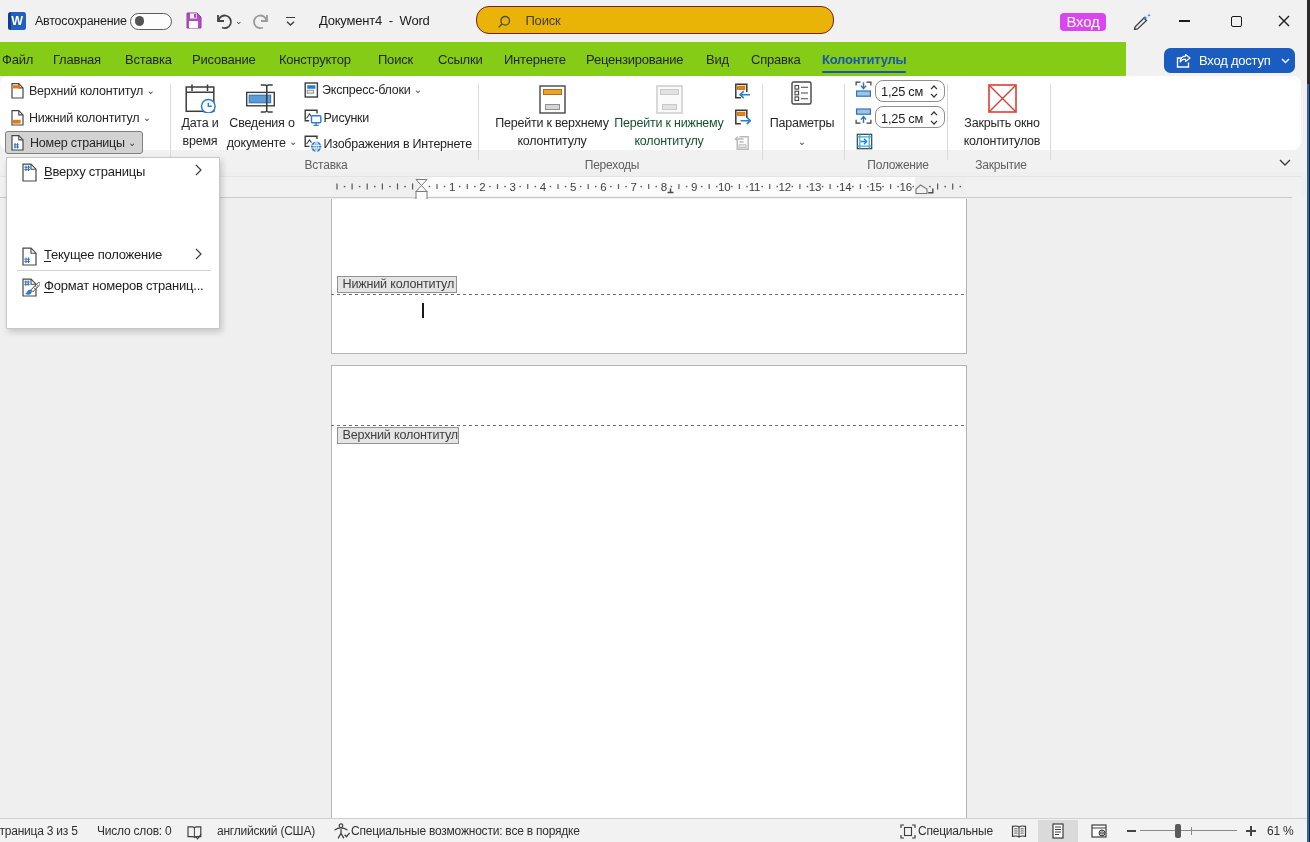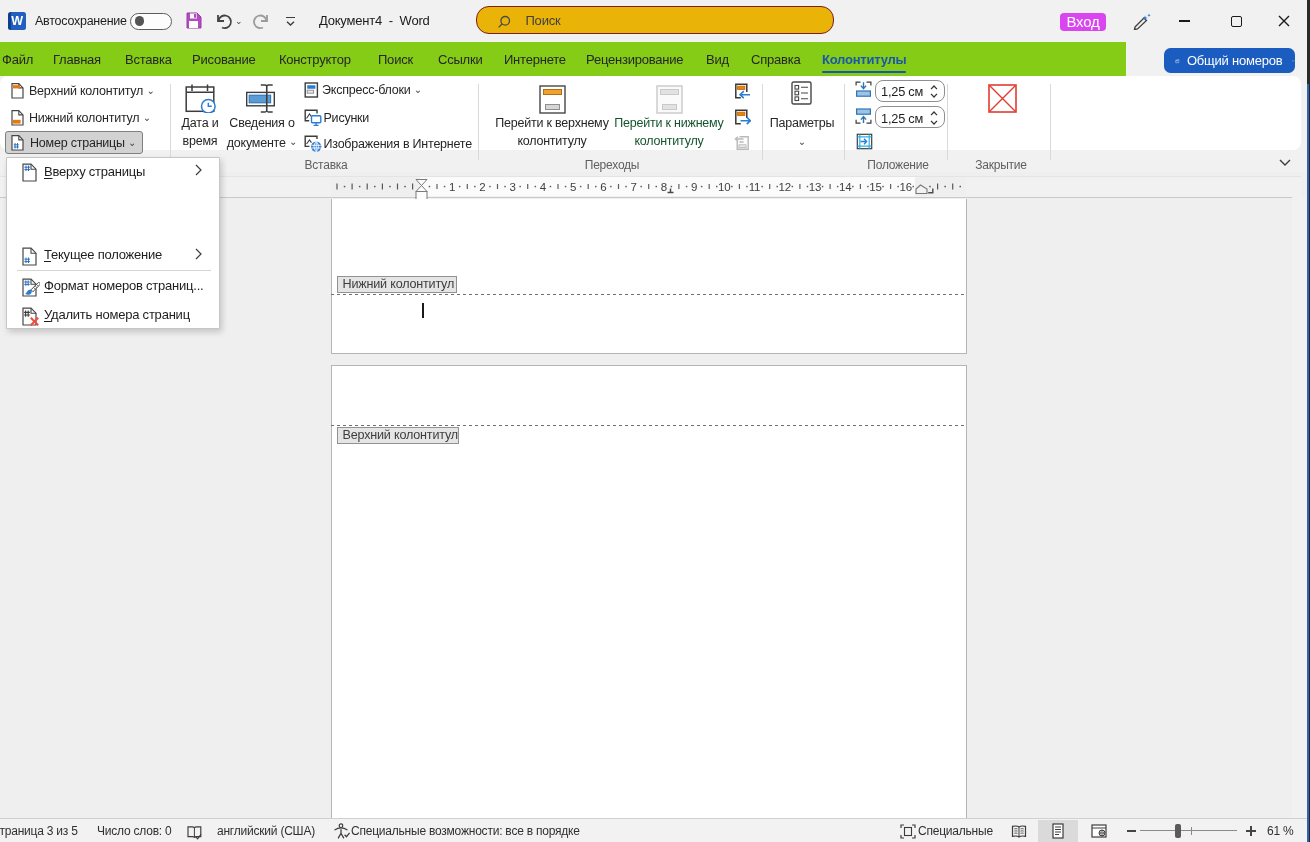--- a/index.html
+++ b/index.html
@@ -121,21 +121,21 @@
   <div class="tab" style="left:586px">Рецензирование</div>
   <div class="tab" style="left:706px">Вид</div>
   <div class="tab" style="left:751px">Справка</div>
   <div class="tab" id="tab-active" style="left:822px">Колонтитулы</div>
   <div id="tabline"></div>
   <div id="share">
     <svg width="17" height="16" viewBox="0 0 17 16">
         <path d="M13.5 9.5v4.5h-11v-9h4" fill="none" stroke="#fff" stroke-width="1.4"></path>
         <path d="M10.5 1.5 15 5l-4.5 3.5v-2.3c-2.8 0-4.3 1-5.3 2.8 0-3.3 1.8-5.6 5.3-5.8z" fill="none" stroke="#fff" stroke-width="1.2" stroke-linejoin="round"></path>
       </svg>
-    <span class="txt">Общий номеров</span>
+    <span class="txt">Вход доступ</span>
     <svg style="margin-left:10px" width="9" height="6" viewBox="0 0 9 6">
         <path d="M1 1l3.5 3.5L8 1" fill="none" stroke="#fff" stroke-width="1.5"></path>
       </svg>
   </div>
 </div>
 
 <div id="ribbon">
 
   <div class="abs" style="left:5px;top:55px;width:138px;height:23px;background:#d2d2d2;border:1px solid #7f7f7f;border-radius:3px"></div>
   <svg class="abs" style="left:10.5px;top:7px" width="13" height="16" viewBox="0 0 13 16">
@@ -276,20 +276,21 @@
       <path d="M4.5 8.5h6M8 5.8l2.7 2.7L8 11.2" fill="none" stroke="#2b7cd3" stroke-width="1.3"></path>
     </svg>
   <div class="glabel" style="left:898px">Положение</div>
   <div class="vsep" style="left:947px"></div>
   <div class="vsep" style="left:1050px"></div>
 
   <svg class="abs" style="left:988px;top:8px" width="29" height="29" viewBox="0 0 29 29">
       <rect x="1" y="1" width="27" height="27" fill="#fff" stroke="#e03d32" stroke-width="1.6"></rect>
       <path d="M1.5 1.5 27.5 27.5M27.5 1.5 1.5 27.5" stroke="#e03d32" stroke-width="1.4"></path>
     </svg>
+  <div class="bigbtn" style="left:938px;top:39px;width:128px">Закрыть окно<br>колонтитулов</div>
   <div class="glabel" style="left:1001px">Закрытие</div>
   <svg class="abs" style="left:1279px;top:83px" width="12" height="7" viewBox="0 0 12 7">
       <path d="M1 1l5 5 5-5" fill="none" stroke="#3c3c3c" stroke-width="1.4"></path>
     </svg>
 </div>
 
 <div id="docarea">
   <div id="rulerstrip">
       <div id="ruler">
         <svg width="635" height="19" viewBox="0 0 635 19" style="position:absolute;left:0;top:0">
@@ -436,31 +437,20 @@
         <path d="M10 1.2V6.2H15" fill="none" stroke="#474747" stroke-width="1.1"></path>
         <g stroke="#2a70c2" stroke-width="1">
           <path d="M4.8 2.4v5.4M7.2 2.4v5.4M3.3 4h5.4M3.3 6.4h5.4"></path>
         </g>
         <path d="M16.9 4.9 10 11.8l1.9 1.9 6.9-6.9c.5-.5.5-1.4 0-1.9s-1.4-.5-1.9 0z" fill="#fff" stroke="#4a4a4a" stroke-width="1"></path>
         <path d="M15.5 6.3l1.9 1.9M14 7.8l1.9 1.9M12.5 9.3l1.9 1.9" stroke="#4a4a4a" stroke-width=".8"></path>
         <path d="M10 11.8c-1.5-.3-2.6.1-3.3 1-.8 1-1 2.3-2.5 2.9 1.9 1.4 4.6 1.2 5.9-.3.9-1 1-2.3-.1-3.6z" fill="#2b7cd3"></path>
       </svg>
     <div class="lbl"><u>Ф</u>ормат номеров страниц...</div>
   </div>
-  <div class="mitem" style="top:143.5px">
-    <svg width="19" height="19" viewBox="0 0 19 19">
-        <path d="M2 1.2h8L15 6.2V18H2z" fill="#fff" stroke="#474747" stroke-width="1.2"></path>
-        <path d="M10 1.2V6.2H15" fill="none" stroke="#474747" stroke-width="1.1"></path>
-        <g stroke="#3c3c3c" stroke-width="1.1">
-          <path d="M4.6 3.6v6.2M7.2 3.6v6.2M3.1 5.4h5.8M3.1 8h5.8"></path>
-        </g>
-        <path d="M9.8 10.8l7.4 7.4M17.2 10.8l-7.4 7.4" stroke="#ef4b40" stroke-width="2"></path>
-      </svg>
-    <div class="lbl"><u>У</u>далить номера страниц</div>
-  </div>
 </div>
 
 <div id="statusbar">
   <div class="sitem" style="left:-9px">Страница 3 из 5</div>
   <div class="sitem" style="left:97px">Число слов: 0</div>
   <div class="sitem" style="left:217px">английский (США)</div>
   <div class="sitem" style="left:351px">Специальные возможности: все в порядке</div>
   <div class="sitem" style="left:918px">Специальные</div>
   <div class="sitem" style="left:1267px">61 %</div>
   <svg class="abs" style="left:186.5px;top:7px" width="16" height="15" viewBox="0 0 16 15">

